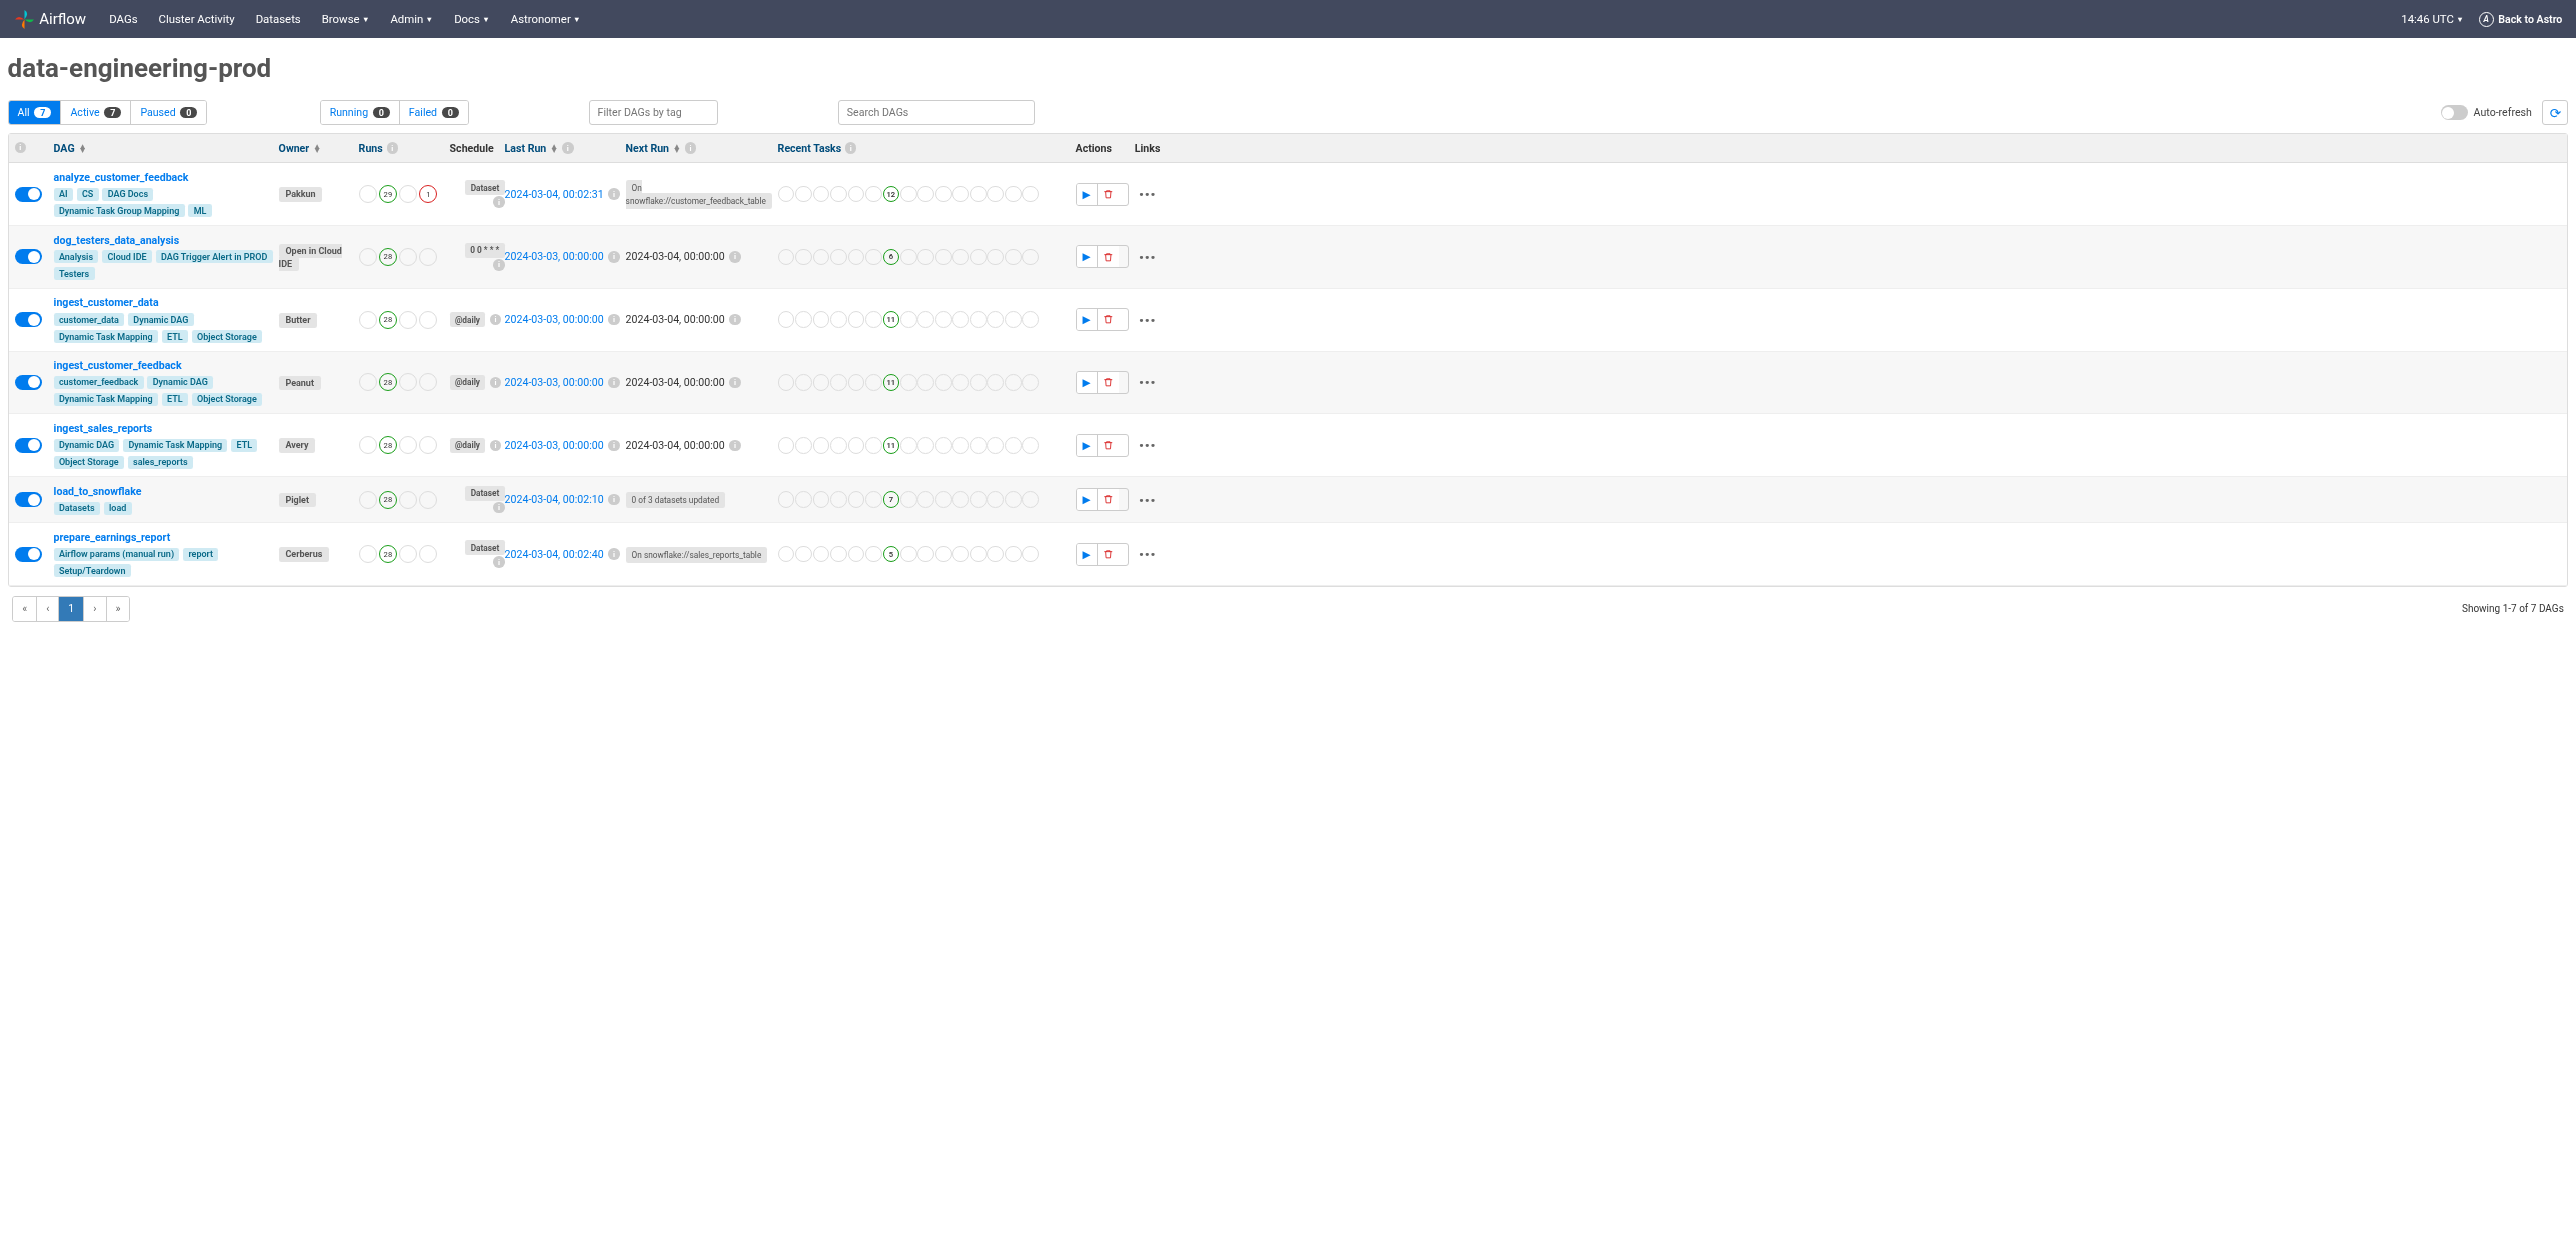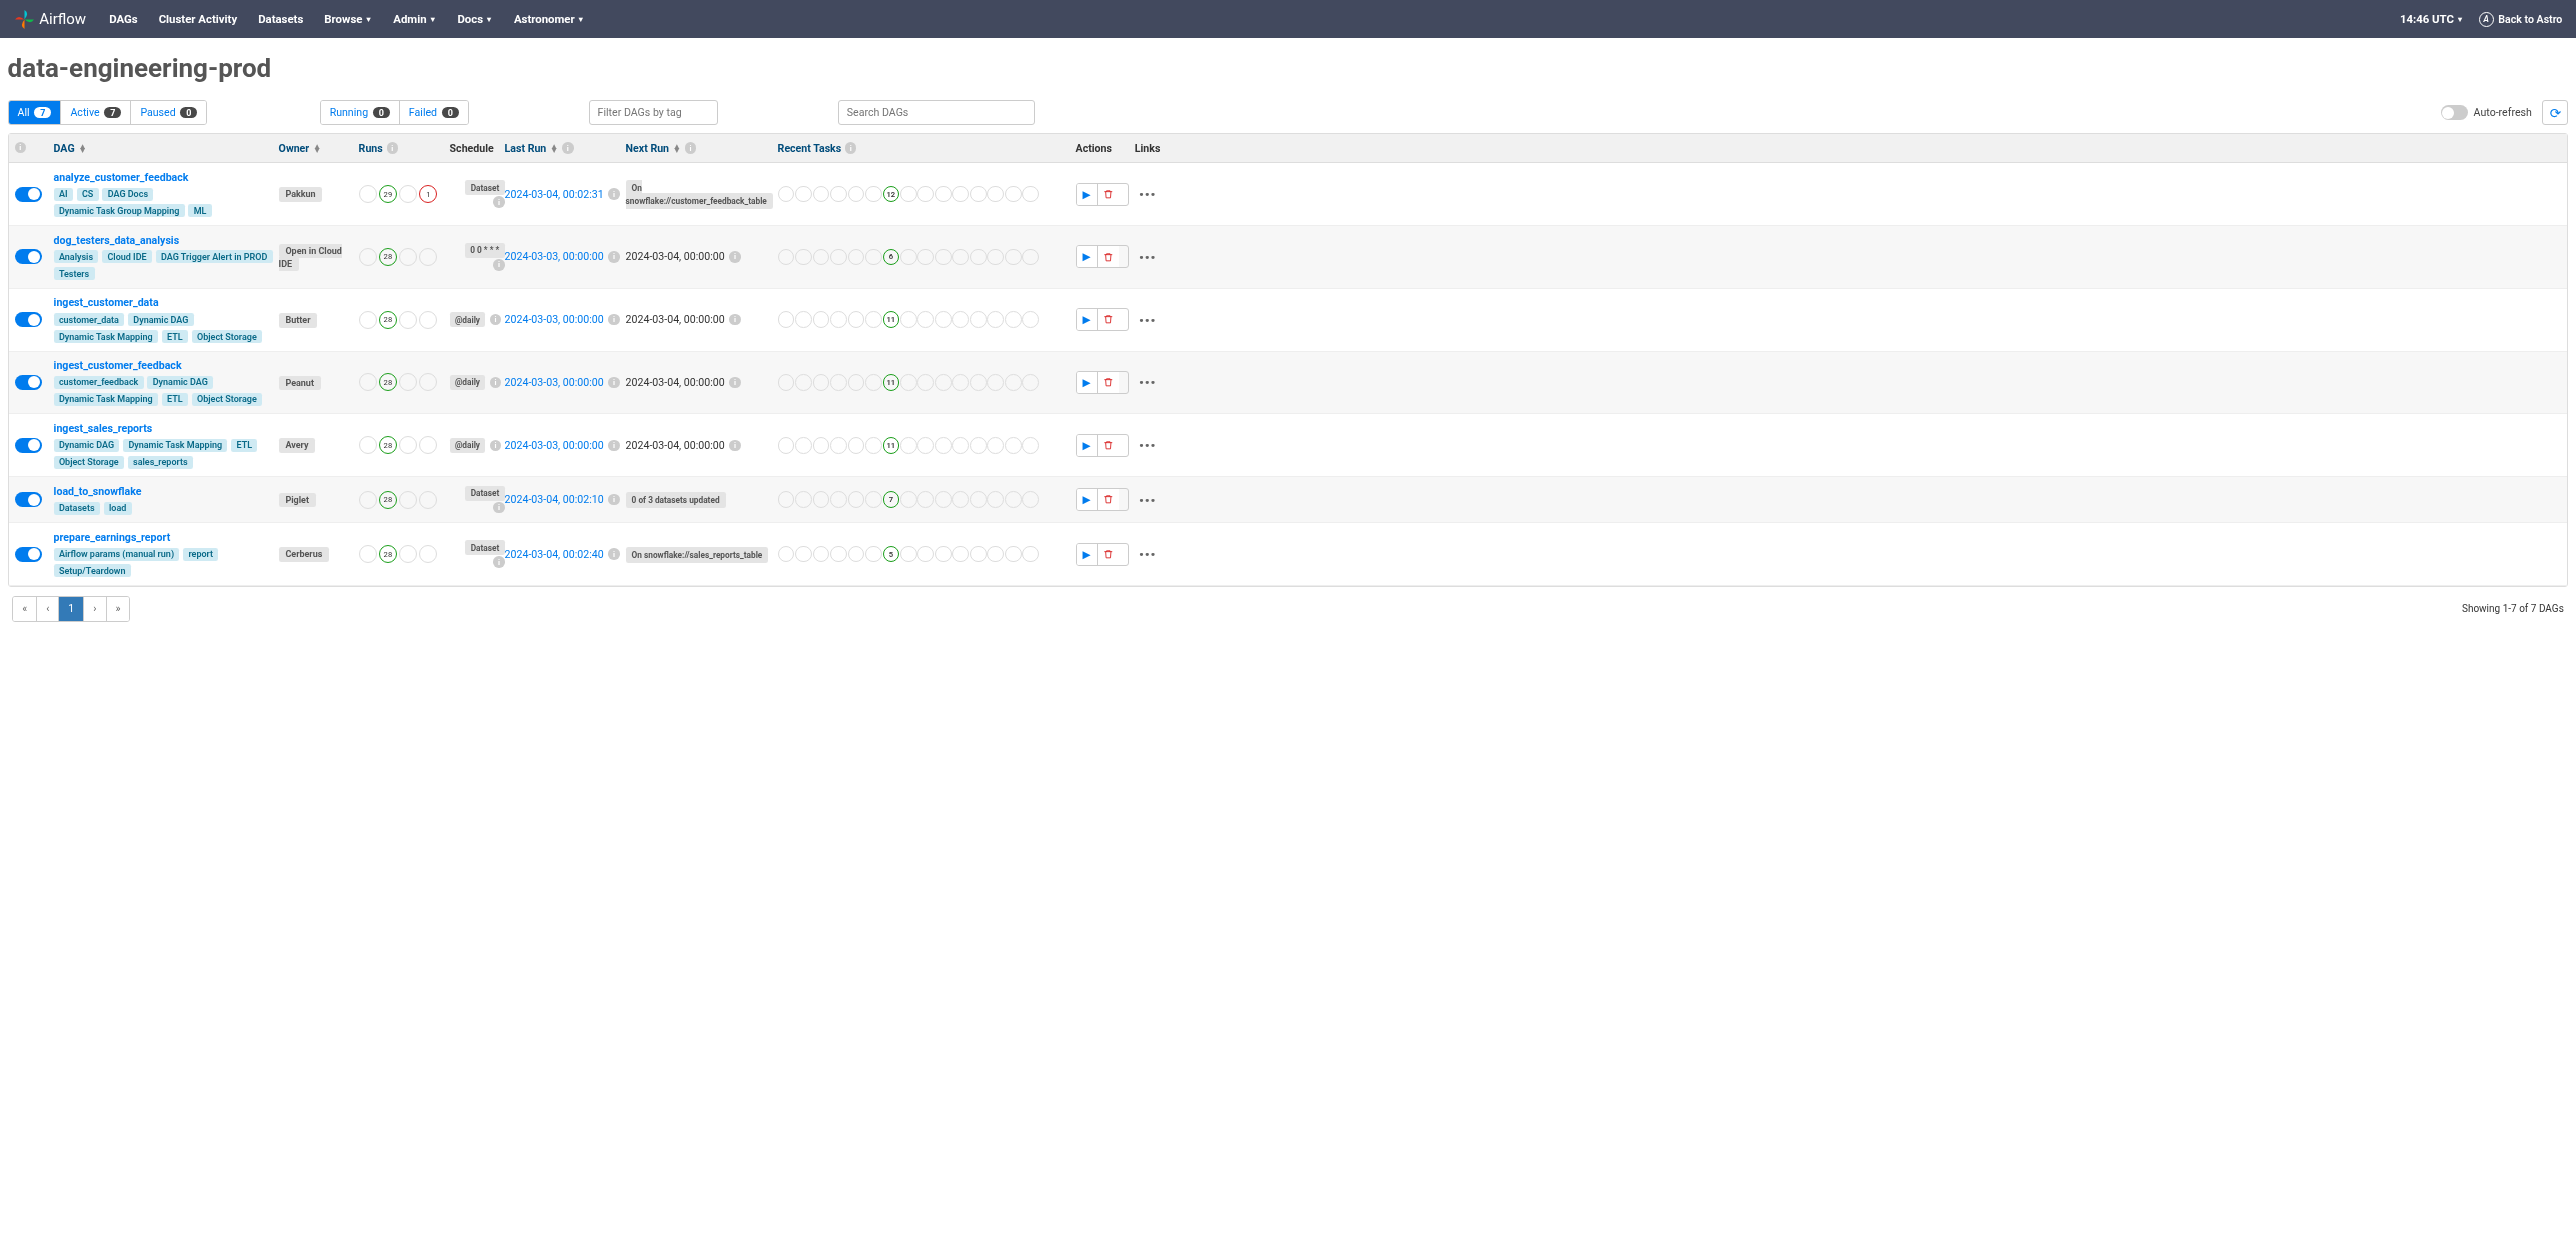--- a/index.html
+++ b/index.html
@@ -1,20 +1,20 @@
 <!DOCTYPE html>
 <html style="font-size:12px"><head>
 <meta charset="utf-8">
 <style>
 *{box-sizing:border-box;margin:0;padding:0;font-family:-apple-system,BlinkMacSystemFont,"Segoe UI",Roboto,sans-serif}
 body{background:#fff;font-size:10.6px;color:#333}
 .navbar{background:#42495e;color:#fff;display:flex;align-items:center;padding:0 13.7px;height:38px}
 .navbar .logo{display:flex;align-items:center;gap:4.6px;font-size:15px;font-weight:400;margin-right:23px}
 .navbar .nav-items{display:flex;gap:21px;flex:1}
-.navbar .nav-item{color:#fff;font-size:11.4px;font-weight:700;display:flex;align-items:center;gap:2.3px;cursor:pointer}
+.navbar .nav-item{color:#fff;font-size:11.4px;font-weight:400;display:flex;align-items:center;gap:2.3px;cursor:pointer}
 .navbar .right{display:flex;align-items:center;gap:15px}
 .navbar .chevron{font-size:7.6px}
 .navbar .back-astro{display:flex;align-items:center;gap:4.6px;font-weight:600}
 .astro-icon{width:15px;height:15px;border:1.1px solid #fff;border-radius:50%;display:flex;align-items:center;justify-content:center;font-size:8.3px;font-style:italic}
 .content{padding:7.6px}
 .page-title{font-size:26px;font-weight:700;color:#555;margin:7.6px 0 16.7px}
 .controls{display:flex;align-items:center;gap:10.6px;margin-bottom:7.6px}
 .btn-group{display:flex;border:0.8px solid #ccc;border-radius:3px;overflow:hidden}
 .btn-group .btn{padding:5.3px 9px;background:#fff;cursor:pointer;display:flex;align-items:center;gap:4.6px;font-size:10.6px;border-right:0.8px solid #ccc;color:#017cee}
 .btn-group .btn:last-child{border-right:none}
@@ -51,21 +51,21 @@
 .tag{background:#cfeaf3;color:#0a6a88;padding:1.5px 5.3px;border-radius:2.3px;font-size:9px;font-weight:600;cursor:pointer}
 .owner-badge{background:#e4e4e4;color:#555;padding:2.3px 6.8px;border-radius:2.3px;font-size:9px;font-weight:700;cursor:pointer}
 .runs{display:flex;gap:2.3px}
 .run-circle{width:18px;height:18px;border:1.5px solid #ddd;border-radius:50%;display:flex;align-items:center;justify-content:center;font-size:7.6px;font-weight:400;cursor:pointer}
 .run-circle.success{border-color:#1a9e1a;color:#333}
 .run-circle.fail{border-color:#d92020;color:#333}
 .sched-badge{background:#e4e4e4;color:#555;padding:2.3px 5.3px;border-radius:2.3px;font-size:8.3px;font-weight:700;cursor:pointer;display:inline-block}
 .sched-wrap{display:flex;flex-direction:column;gap:1.5px;align-items:flex-end}
 .timestamp{color:#017cee;cursor:pointer;font-size:10.6px}
 .ts-wrap{display:flex;align-items:center;gap:4.6px}
-.next-run-badge{background:#e4e4e4;color:#555;padding:3px 6px;border-radius:2.3px;font-size:8.3px;font-weight:700}
+.next-run-badge{background:#e4e4e4;color:#555;padding:3px 6px;border-radius:2.3px;font-size:8.3px;font-weight:400}
 .recent-tasks{display:flex;gap:0.8px}
 .task-circle{width:16.7px;height:16.7px;border:1.1px solid #ddd;border-radius:50%;display:flex;align-items:center;justify-content:center;font-size:7.6px;cursor:pointer}
 .task-circle.ok{border-color:#1a9e1a;color:#333;font-weight:600}
 .actions{display:flex;gap:0;border:0.8px solid #ccc;border-radius:3px;overflow:hidden}
 .action-btn{width:21px;height:21px;display:flex;align-items:center;justify-content:center;cursor:pointer;background:#fff;border-right:0.8px solid #ccc}
 .action-btn:last-child{border-right:none}
 .action-btn.play{color:#017cee}
 .action-btn.trash{color:#d92020}
 .links-dots{color:#666;font-size:13.7px;cursor:pointer;letter-spacing:0.8px;font-weight:700;text-align:center}
 .footer{display:flex;justify-content:space-between;align-items:center;padding:9px 4.6px}

